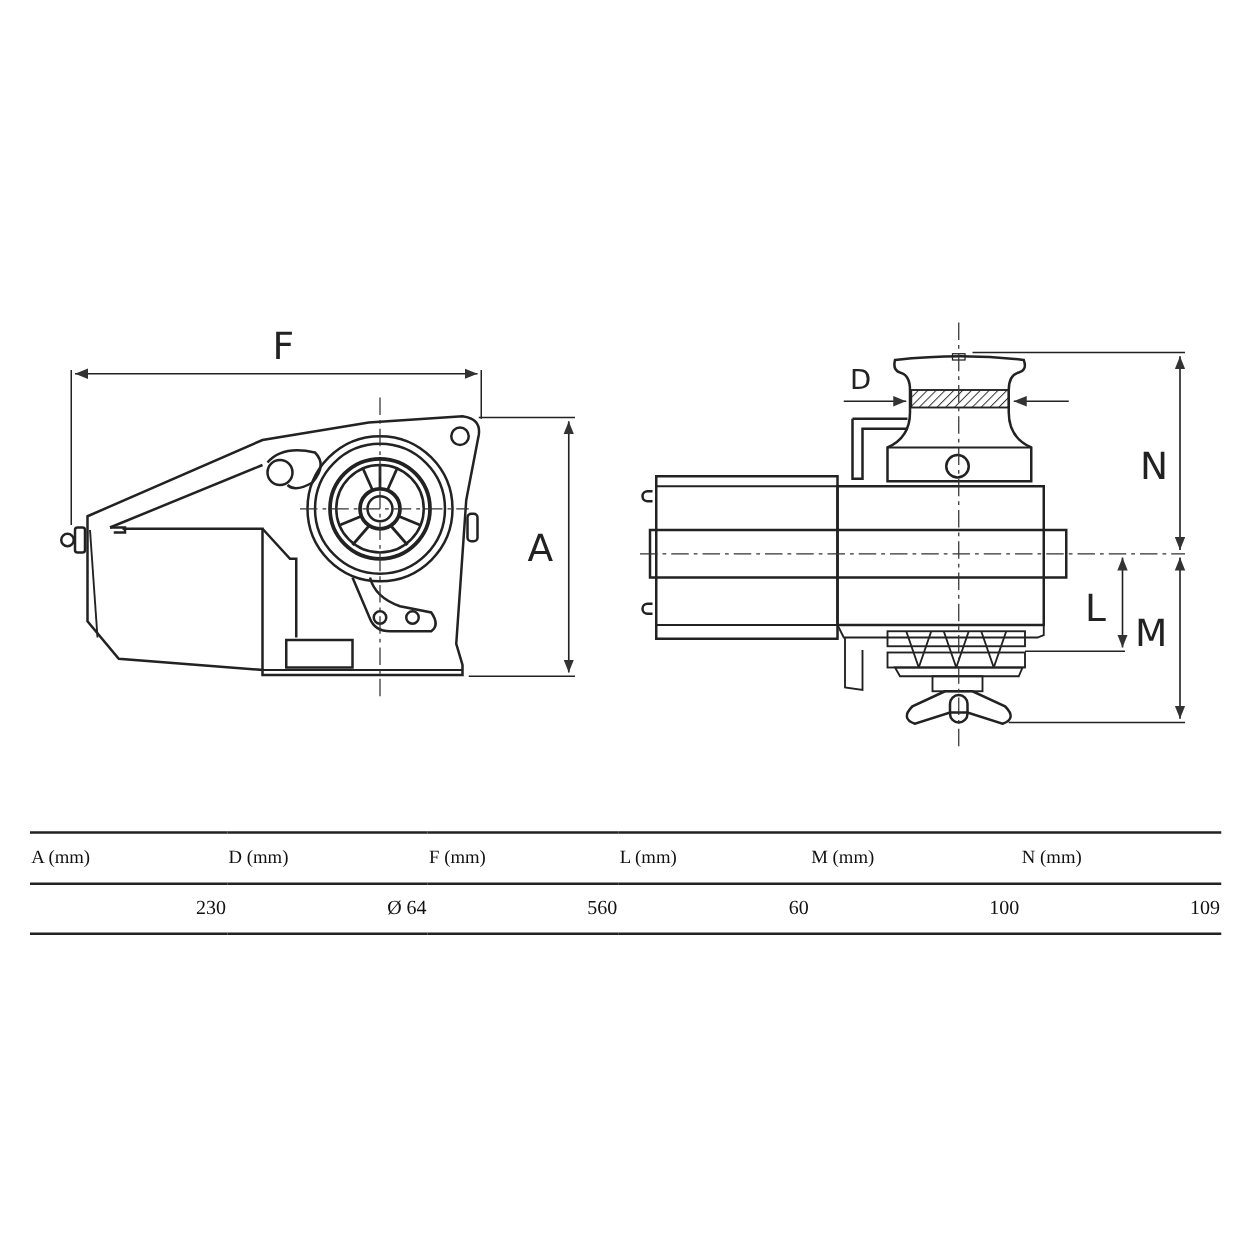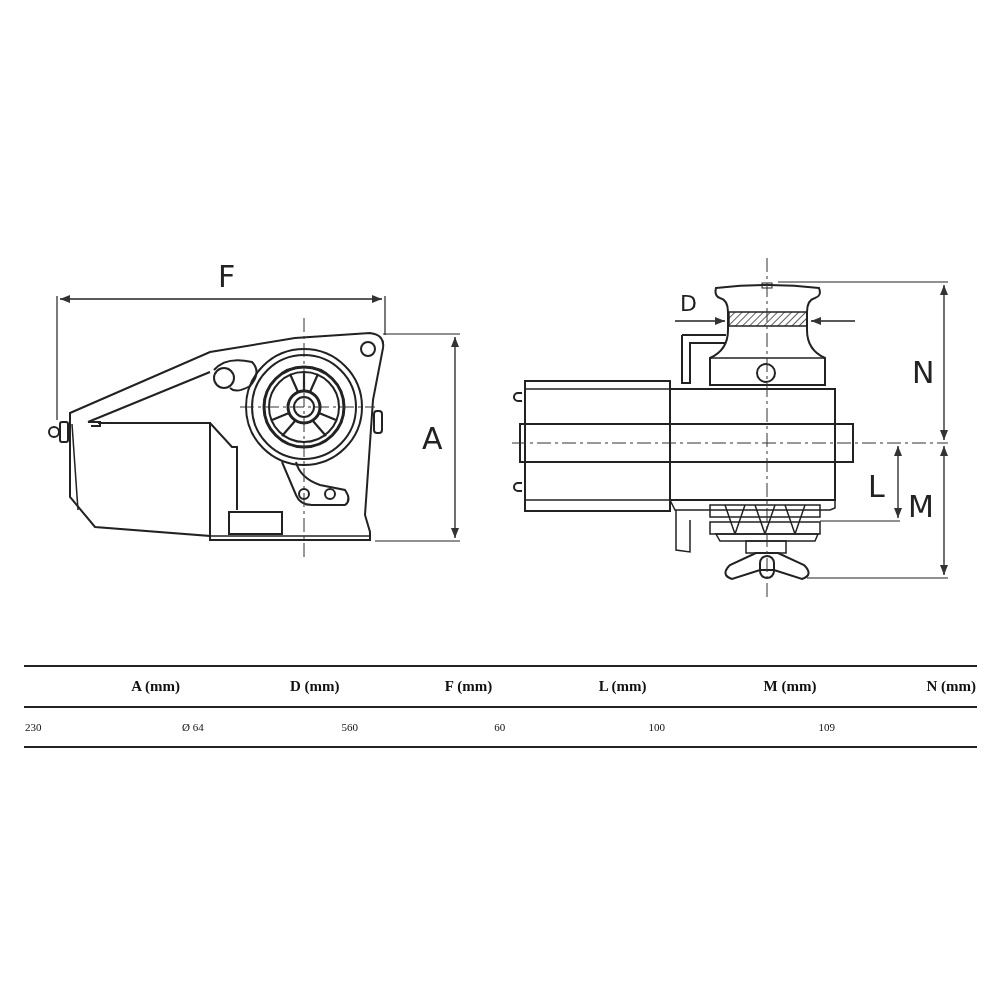--- a/index.html
+++ b/index.html
@@ -1,21 +1,21 @@
 <!DOCTYPE html>
 <html><head>
 <meta charset="utf-8">
 <style>
   html, body { margin: 0; padding: 0; background: #ffffff; }
   body { width: 1000px; height: 1000px; position: relative; overflow: hidden; font-family: "Liberation Sans", sans-serif; }
   #drawing { position: absolute; left: 0; top: 0; width: 1000px; height: 660px; }
   .dim-letter { font-family: "DejaVu Sans", sans-serif; font-size: 30px; fill: #222; }
   .spec-table { position: absolute; left: 24px; top: 665px; width: 953px; border-collapse: collapse; font-family: "Liberation Serif", serif; color: #111; }
-  .spec-table th { font-weight: bold; font-size: 15px; height: 37px; text-align: right; border-top: 2px solid #222; border-bottom: 2px solid #222; }
-  .spec-table td { font-size: 11px; height: 36px; text-align: left; border-bottom: 2px solid #222; }
+  .spec-table th { font-weight: normal; font-size: 15px; height: 37px; text-align: left; border-top: 2px solid #222; border-bottom: 2px solid #222; }
+  .spec-table td { font-size: 16px; height: 36px; text-align: right; border-bottom: 2px solid #222; }
 </style>
 </head>
 <body>
 
 <svg id="drawing" viewBox="0 0 1000 660" xmlns="http://www.w3.org/2000/svg">
   <defs>
     <marker id="arr" viewBox="0 0 10 10" refX="10" refY="5" markerWidth="8" markerHeight="8" orient="auto-start-reverse">
       <path d="M0,1 L10,5 L0,9 z" fill="#333"></path>
     </marker>
     <pattern id="hatch" width="5" height="5" patternUnits="userSpaceOnUse" patternTransform="rotate(45)">

